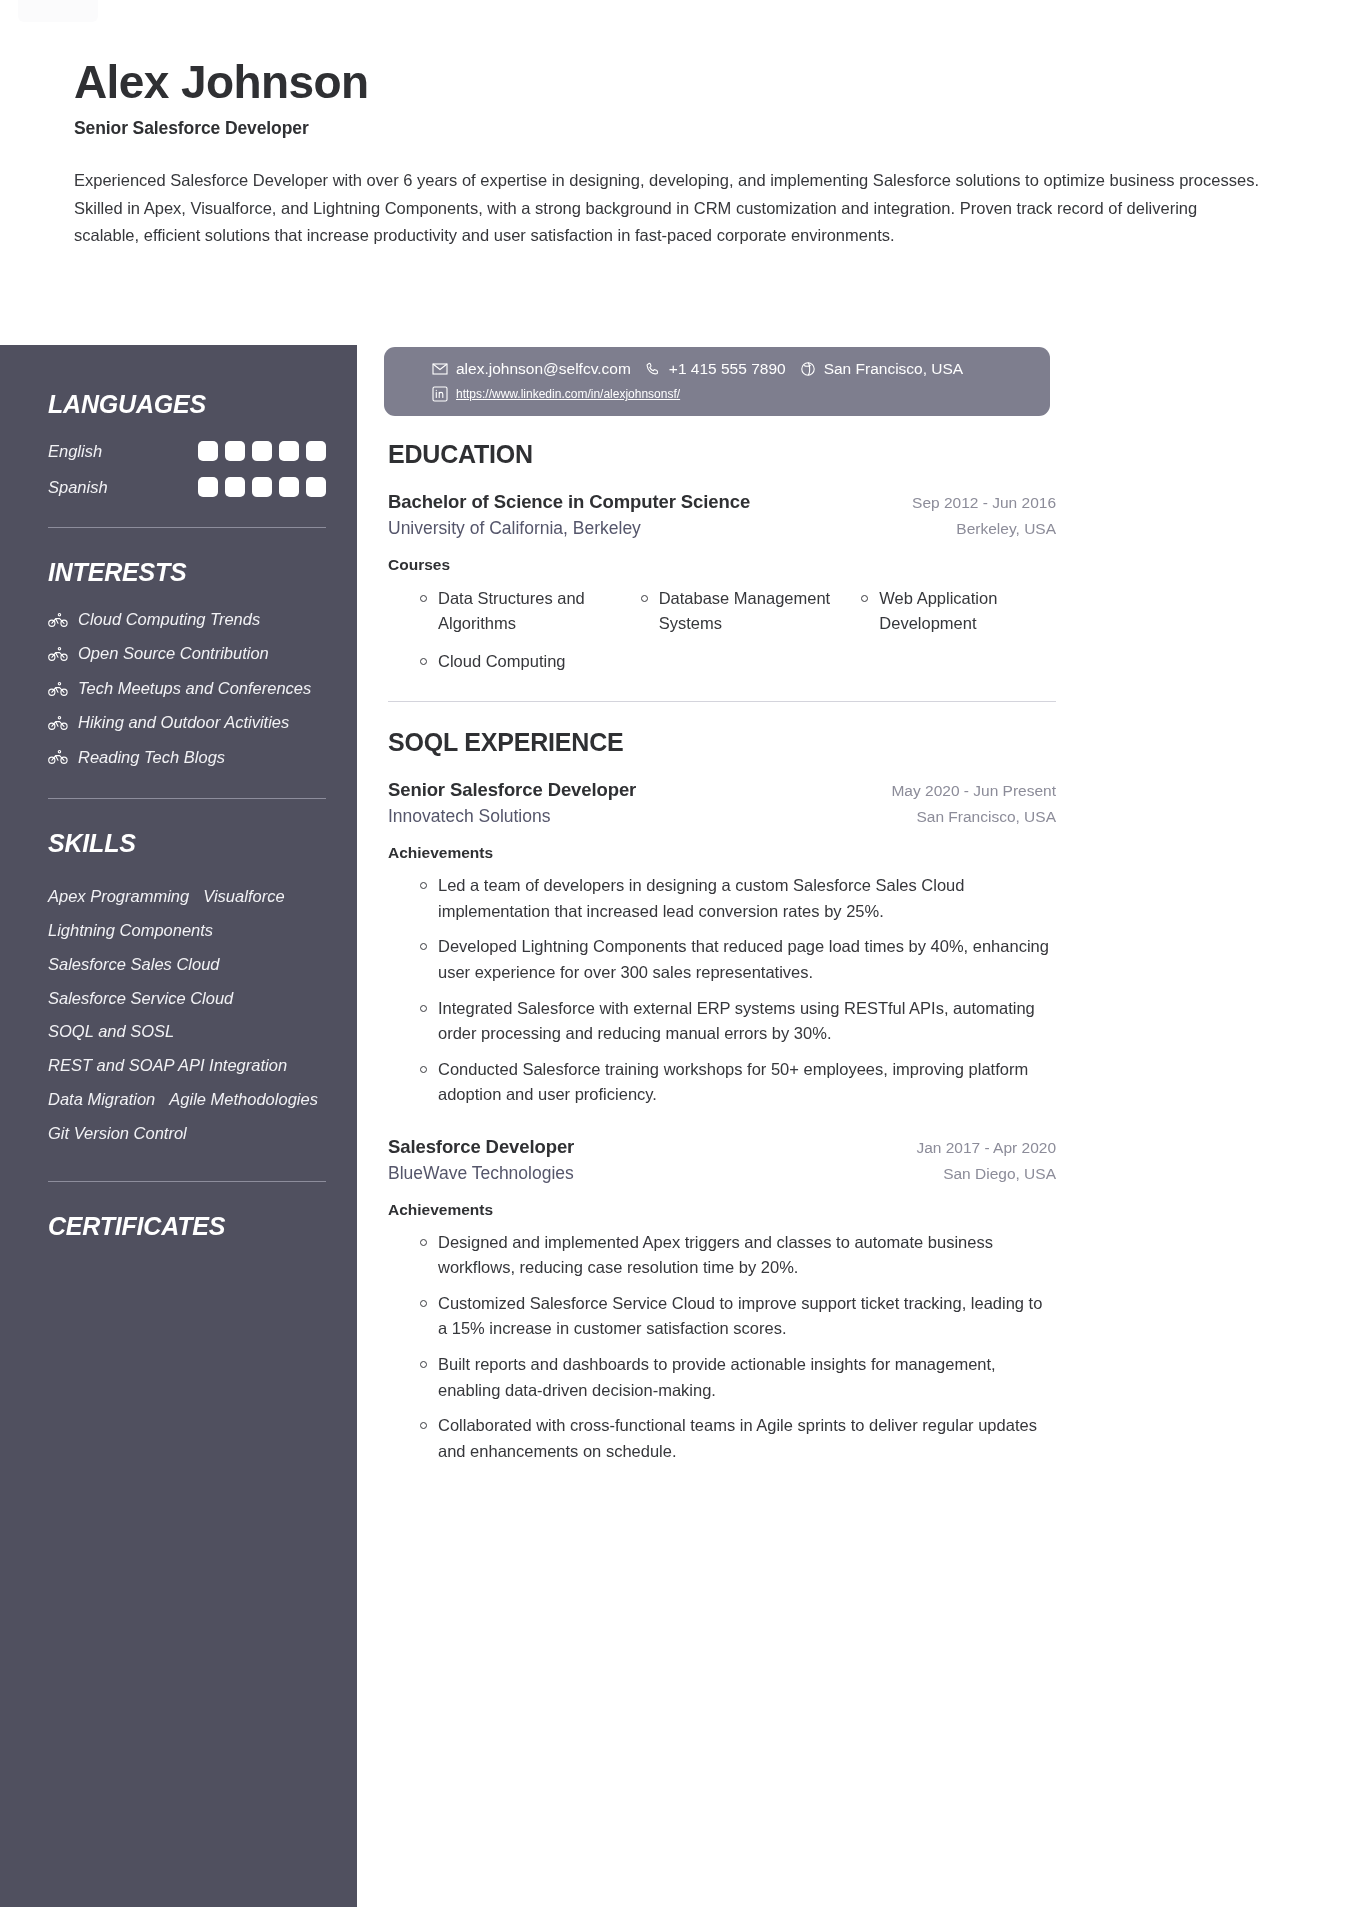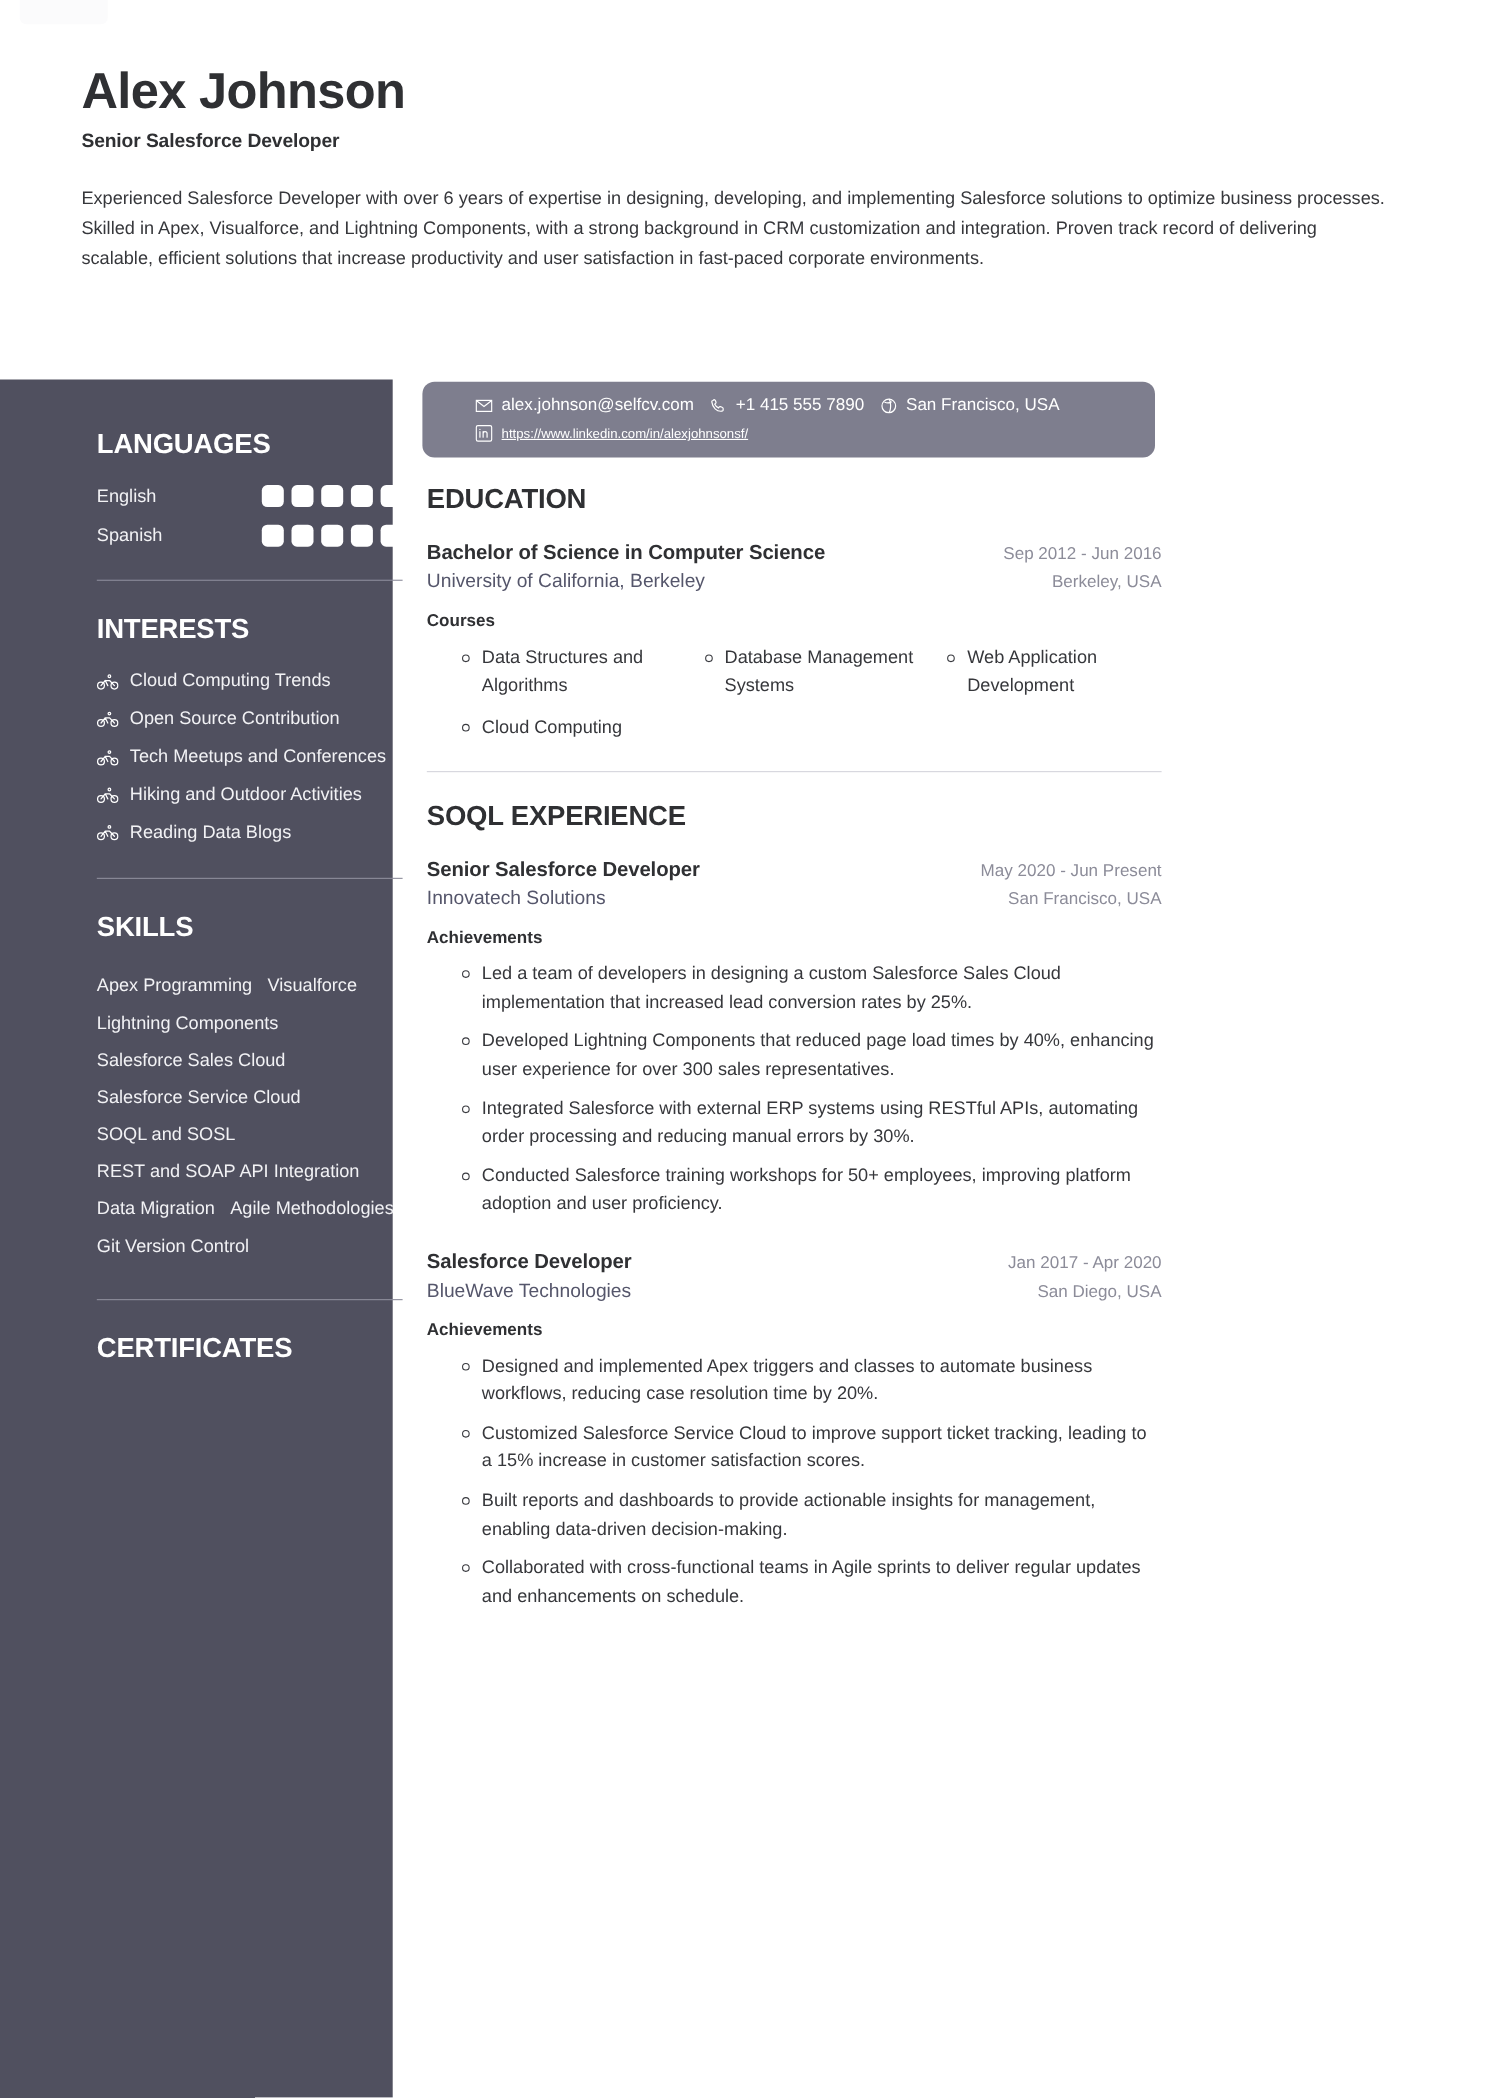--- a/index.html
+++ b/index.html
@@ -24,22 +24,23 @@
   .summary {
     margin-top: 28px; width: 1186px;
     font-size: 16.5px; line-height: 1.67; color: #36373b; font-weight: 400;
   }
 
   
   .sidebar {
     position: absolute; left: 0; top: 345px;
     width: 357px; height: 1562px;
     background: #50505f;
-    padding: 45px 30px 40px 88px;
+    padding: 45px 30px 40px 48px;
     color: #ffffff;
+    font-style: italic;
   }
   .side-h {
     font-size: 25px; font-weight: 800; letter-spacing: -0.2px;
     color: #ffffff; margin-bottom: 22px;
   }
   .side-rule {
     border: none; border-top: 1px solid #8d8d9c;
     margin: 30px 0 30px 0; width: 278px;
   }
 
@@ -215,21 +216,21 @@
             </svg>
             <span class="int-label">Hiking and Outdoor Activities</span>
           </div>
           <div class="int-item">
             <svg class="bike-ico" viewBox="0 0 22 16" fill="none" stroke="#ffffff" stroke-width="1.25" stroke-linecap="round" stroke-linejoin="round">
               <circle cx="4.2" cy="11.6" r="3.4"></circle>
               <circle cx="17.6" cy="11.6" r="3.4"></circle>
               <circle cx="12.6" cy="2.2" r="1.3"></circle>
               <path d="M4.2 11.6l4.2-5.1h4.4l4.8 5.1M8.4 6.5l2.6 5.1"></path>
             </svg>
-            <span class="int-label">Reading Data Blogs</span>
+            <span class="int-label">Reading Tech Blogs</span>
           </div>
         </div>
     </div>
 
     <hr class="side-rule">
 
     <div>
       <div class="side-h">SKILLS</div>
       <div class="skills" id="skill-list"><span class="skill">Apex Programming</span><span class="skill">Visualforce</span><span class="skill">Lightning Components</span><span class="skill">Salesforce Sales Cloud</span><span class="skill">Salesforce Service Cloud</span><span class="skill">SOQL and SOSL</span><span class="skill">REST and SOAP API Integration</span><span class="skill">Data Migration</span><span class="skill">Agile Methodologies</span><span class="skill">Git Version Control</span></div>
     </div>

